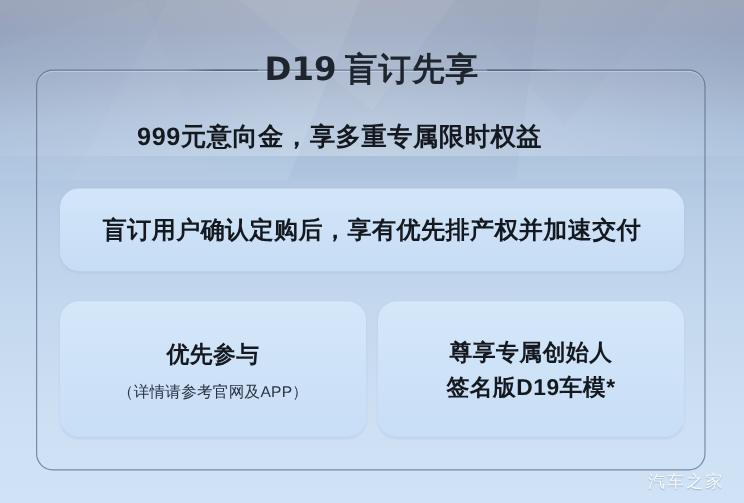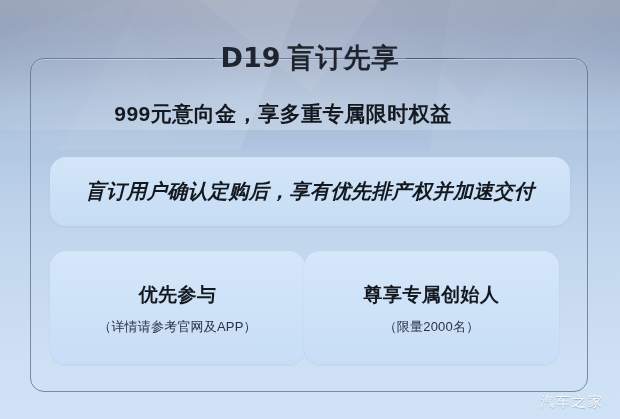--- a/index.html
+++ b/index.html
@@ -110,47 +110,46 @@
     background: linear-gradient(180deg, rgba(214,232,250,.92) 0%, rgba(199,222,247,.86) 100%);
     box-shadow: 0 1px 2px rgba(120,150,185,.18);
     box-sizing: border-box;
     display: flex;
     flex-direction: column;
     align-items: center;
     justify-content: center;
   }
   .card-wide {
     left: 50px; top: 157px;
-    width: 520px; height: 69px; font-style: italic;
+    width: 520px; height: 69px;
   }
   .card-wide .line {
     font-size: 20px;
     font-weight: 700;
     letter-spacing: .4px;
     color: #14181f;
   }
 
   
   .card-half {
     top: 251px;
     width: 255px;
     height: 113px;
     padding-top: 2px;
   }
   .card-left  { left: 50px; }
-  .card-right { left: 304px; }
+  .card-right { left: 315px; }
 
   .card-half .big {
     font-size: 19px;
     font-weight: 700;
     line-height: 29px;
     letter-spacing: .4px;
     color: #14181f;
     text-align: center;
-    font-family: Liberation Mono, monospace;
   }
   .card-half .small {
     margin-top: 7px;
     font-size: 13px;
     font-weight: 400;
     letter-spacing: .2px;
     color: #2a3340;
     text-align: center;
   }
 
@@ -197,18 +196,18 @@
     <div class="line">盲订用户确认定购后，享有优先排产权并加速交付</div>
   </div>
 
   <div class="card card-half card-left">
     <div class="big">优先参与</div>
     <div class="small">（详情请参考官网及APP）</div>
   </div>
 
   <div class="card card-half card-right">
     <div class="big">尊享专属创始人</div>
-    <div class="small">（限量2000名）</div>
+    <div class="big">签名版D19车模*</div>
   </div>
 
   <div class="watermark">汽车之家</div>
 
 </div>
 
 </body></html>

